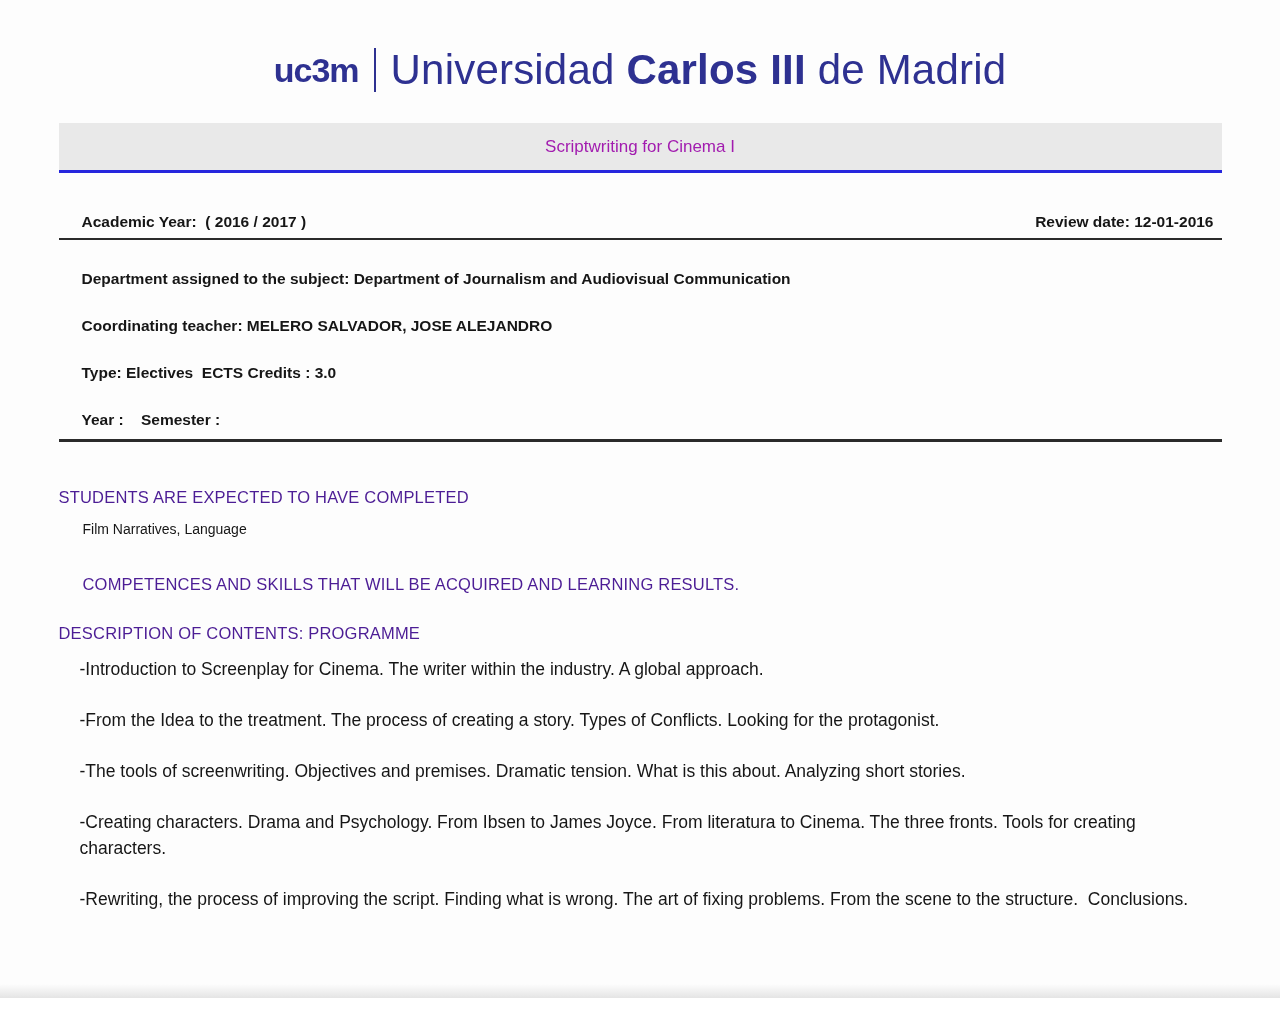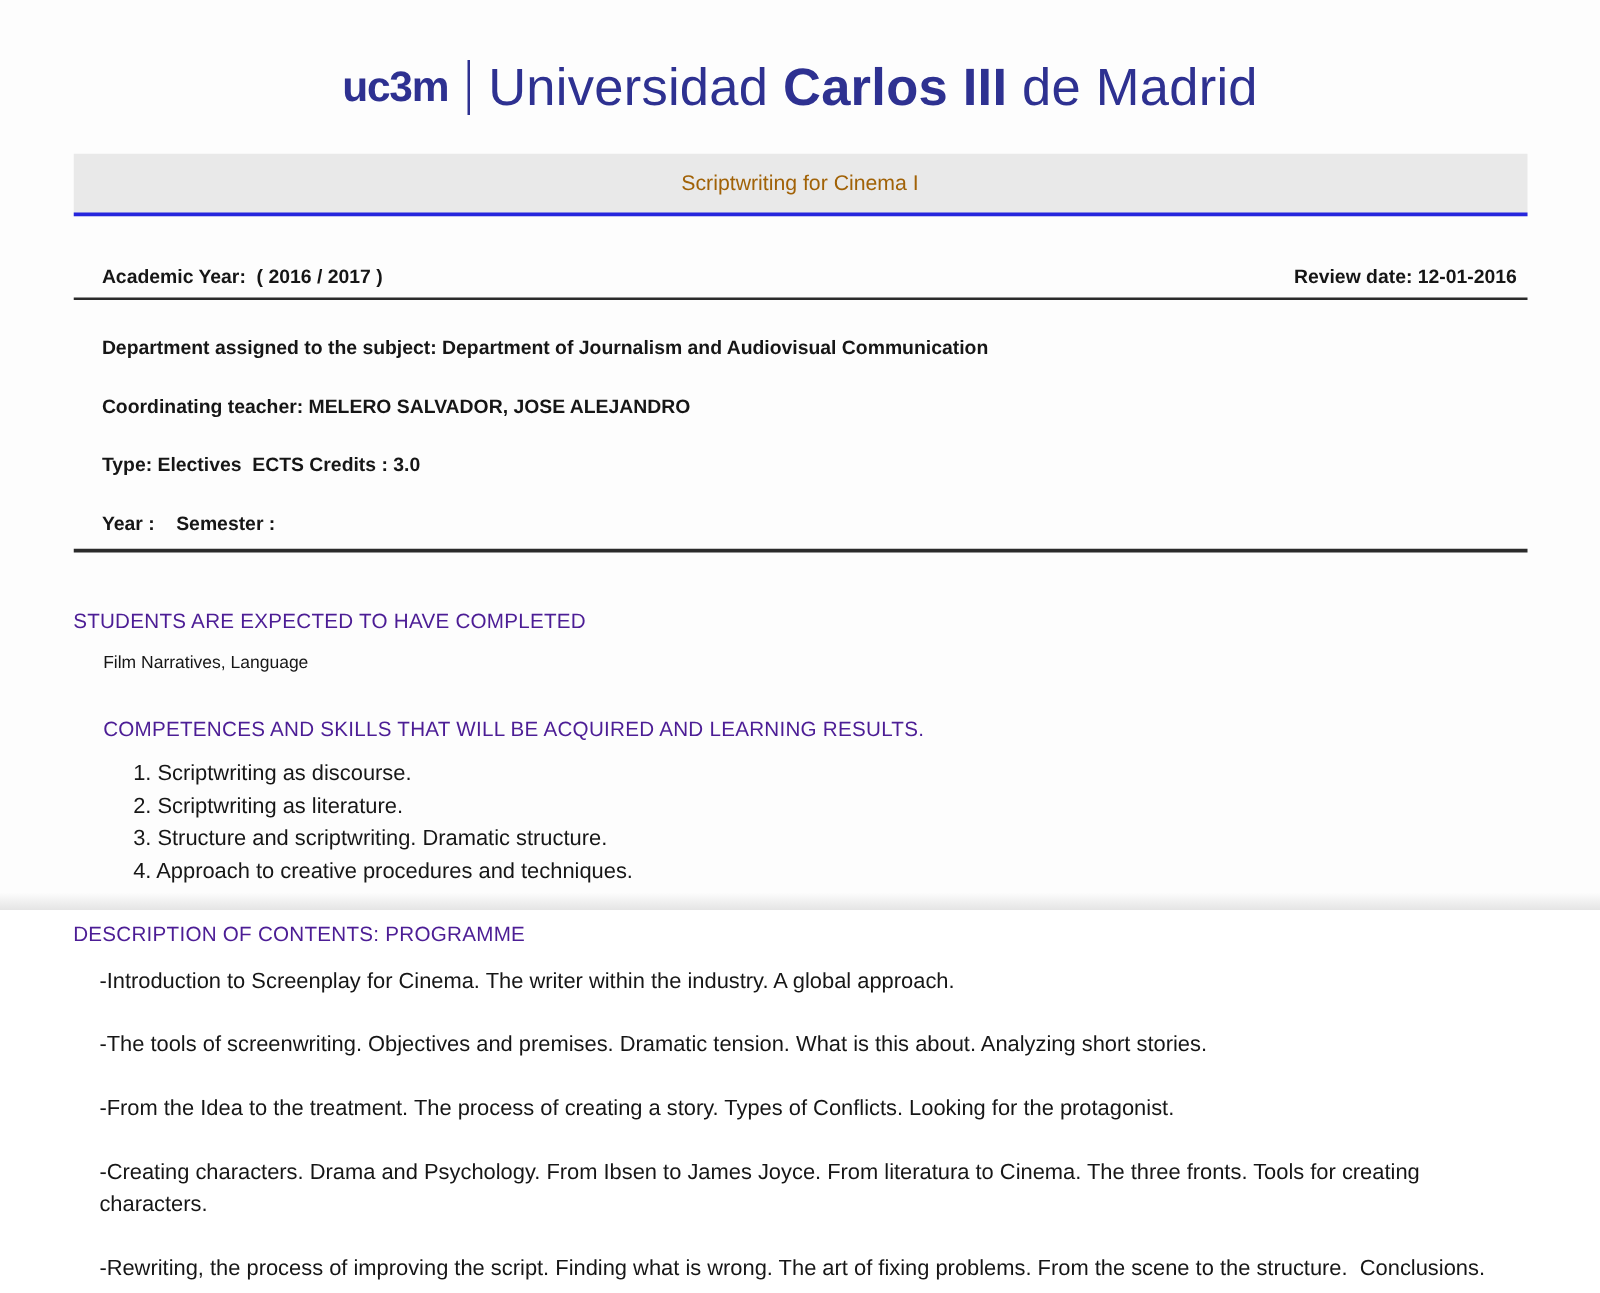--- a/index.html
+++ b/index.html
@@ -4,40 +4,40 @@
 <style>
   * { margin: 0; padding: 0; box-sizing: border-box; }
   html, body { background: #ffffff; }
   body {
     width: 1280px; height: 1034px;
     font-family: "Liberation Sans", sans-serif;
     color: #161616;
     overflow: hidden;
     position: relative;
   }
-  .page { width: 1280px; height: 728px; position: relative; background: #fdfdfd; }
+  .page { width: 1280px; height: 998px; position: relative; background: #fdfdfd; }
 
   
   .logo-row {
     display: flex; justify-content: center; align-items: center;
     padding-top: 46px; gap: 15px;
     color: #2e3191;
   }
   .logo-uc3m { font-size: 34px; font-weight: bold; letter-spacing: -1px; }
   .logo-divider { width: 2px; height: 44px; background: #2e3191; }
   .logo-name { font-size: 42px; font-weight: 300; letter-spacing: 0.2px; white-space: pre; }
   .logo-name .bold { font-weight: bold; }
 
   
   .title-bar {
     width: 1163px; margin: 29px auto 0;
     height: 50px; background: #e9e9e9;
     border-bottom: 3px solid #2626dd;
     display: flex; align-items: center; justify-content: center;
-    font-size: 17px; color: #a16207;
+    font-size: 17px; color: #a21caf;
   }
 
   
   .content { width: 1163px; margin: 0 auto; }
 
   .acad-row {
     margin-top: 40px;
     display: flex; justify-content: space-between; align-items: baseline;
     font-weight: bold; font-size: 15.5px;
     padding: 0 8px 7px 23px;
@@ -109,34 +109,28 @@
       <div class="meta-row">Year :    Semester :</div>
     </div>
 
     <section class="section-completed">
       <h2 class="sec-heading">STUDENTS ARE EXPECTED TO HAVE COMPLETED</h2>
       <div class="sec-body">Film Narratives, Language</div>
     </section>
 
     <section class="section-competences">
       <h2 class="sec-heading">COMPETENCES AND SKILLS THAT WILL BE ACQUIRED AND LEARNING RESULTS.</h2>
-      <div class="list">
-        <div class="list-item">1. Scriptwriting as discourse.</div>
-        <div class="list-item">2. Scriptwriting as literature.</div>
-        <div class="list-item">3. Structure and scriptwriting. Dramatic structure.</div>
-        <div class="list-item">4. Approach to creative procedures and techniques.</div>
-      </div>
     </section>
 
     <section class="section-description">
       <h2 class="sec-heading">DESCRIPTION OF CONTENTS: PROGRAMME</h2>
       <div class="paras">
         <p class="para">-Introduction to Screenplay for Cinema. The writer within the industry. A global approach.</p>
+        <p class="para">-From the Idea to the treatment. The process of creating a story. Types of Conflicts. Looking for the protagonist.</p>
         <p class="para">-The tools of screenwriting. Objectives and premises. Dramatic tension. What is this about. Analyzing short stories.</p>
-        <p class="para">-From the Idea to the treatment. The process of creating a story. Types of Conflicts. Looking for the protagonist.</p>
         <p class="para">-Creating characters. Drama and Psychology. From Ibsen to James Joyce. From literatura to Cinema. The three fronts. Tools for creating characters.</p>
         <p class="para">-Rewriting, the process of improving the script. Finding what is wrong. The art of fixing problems. From the scene to the structure.  Conclusions.</p>
       </div>
     </section>
 
   </div>
 
   <div class="bottom-shade"></div>
 </div>
 

